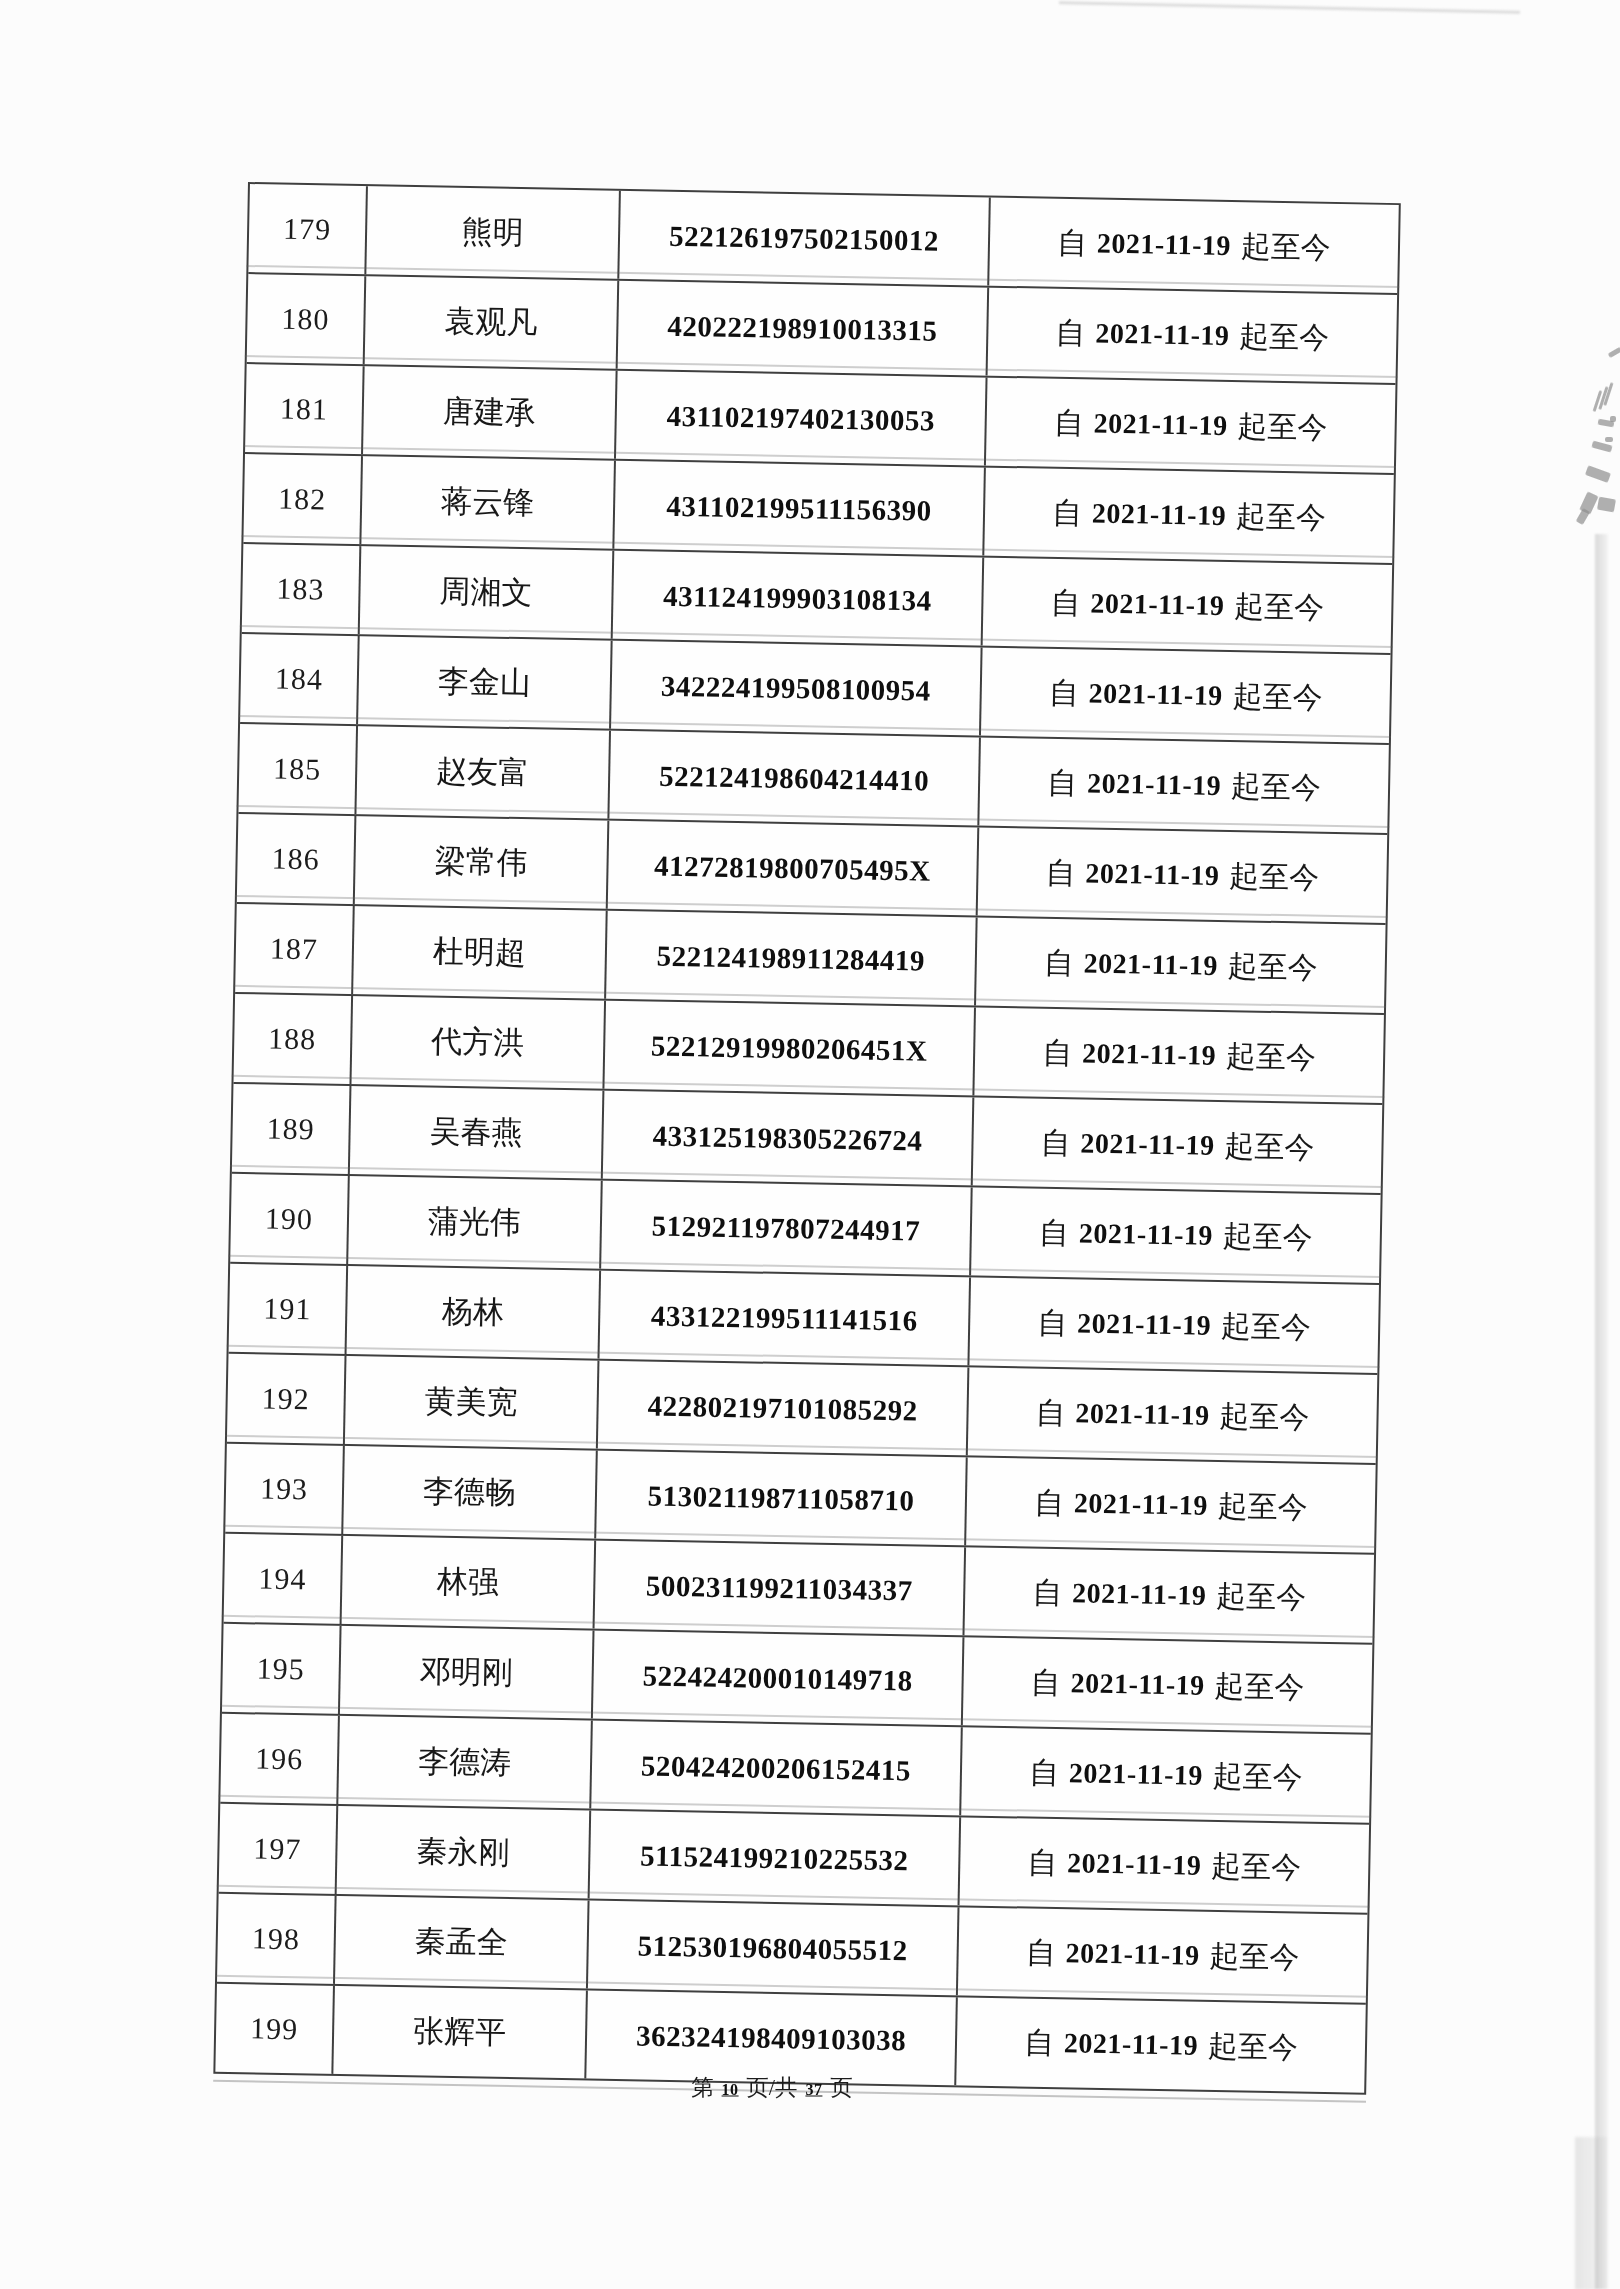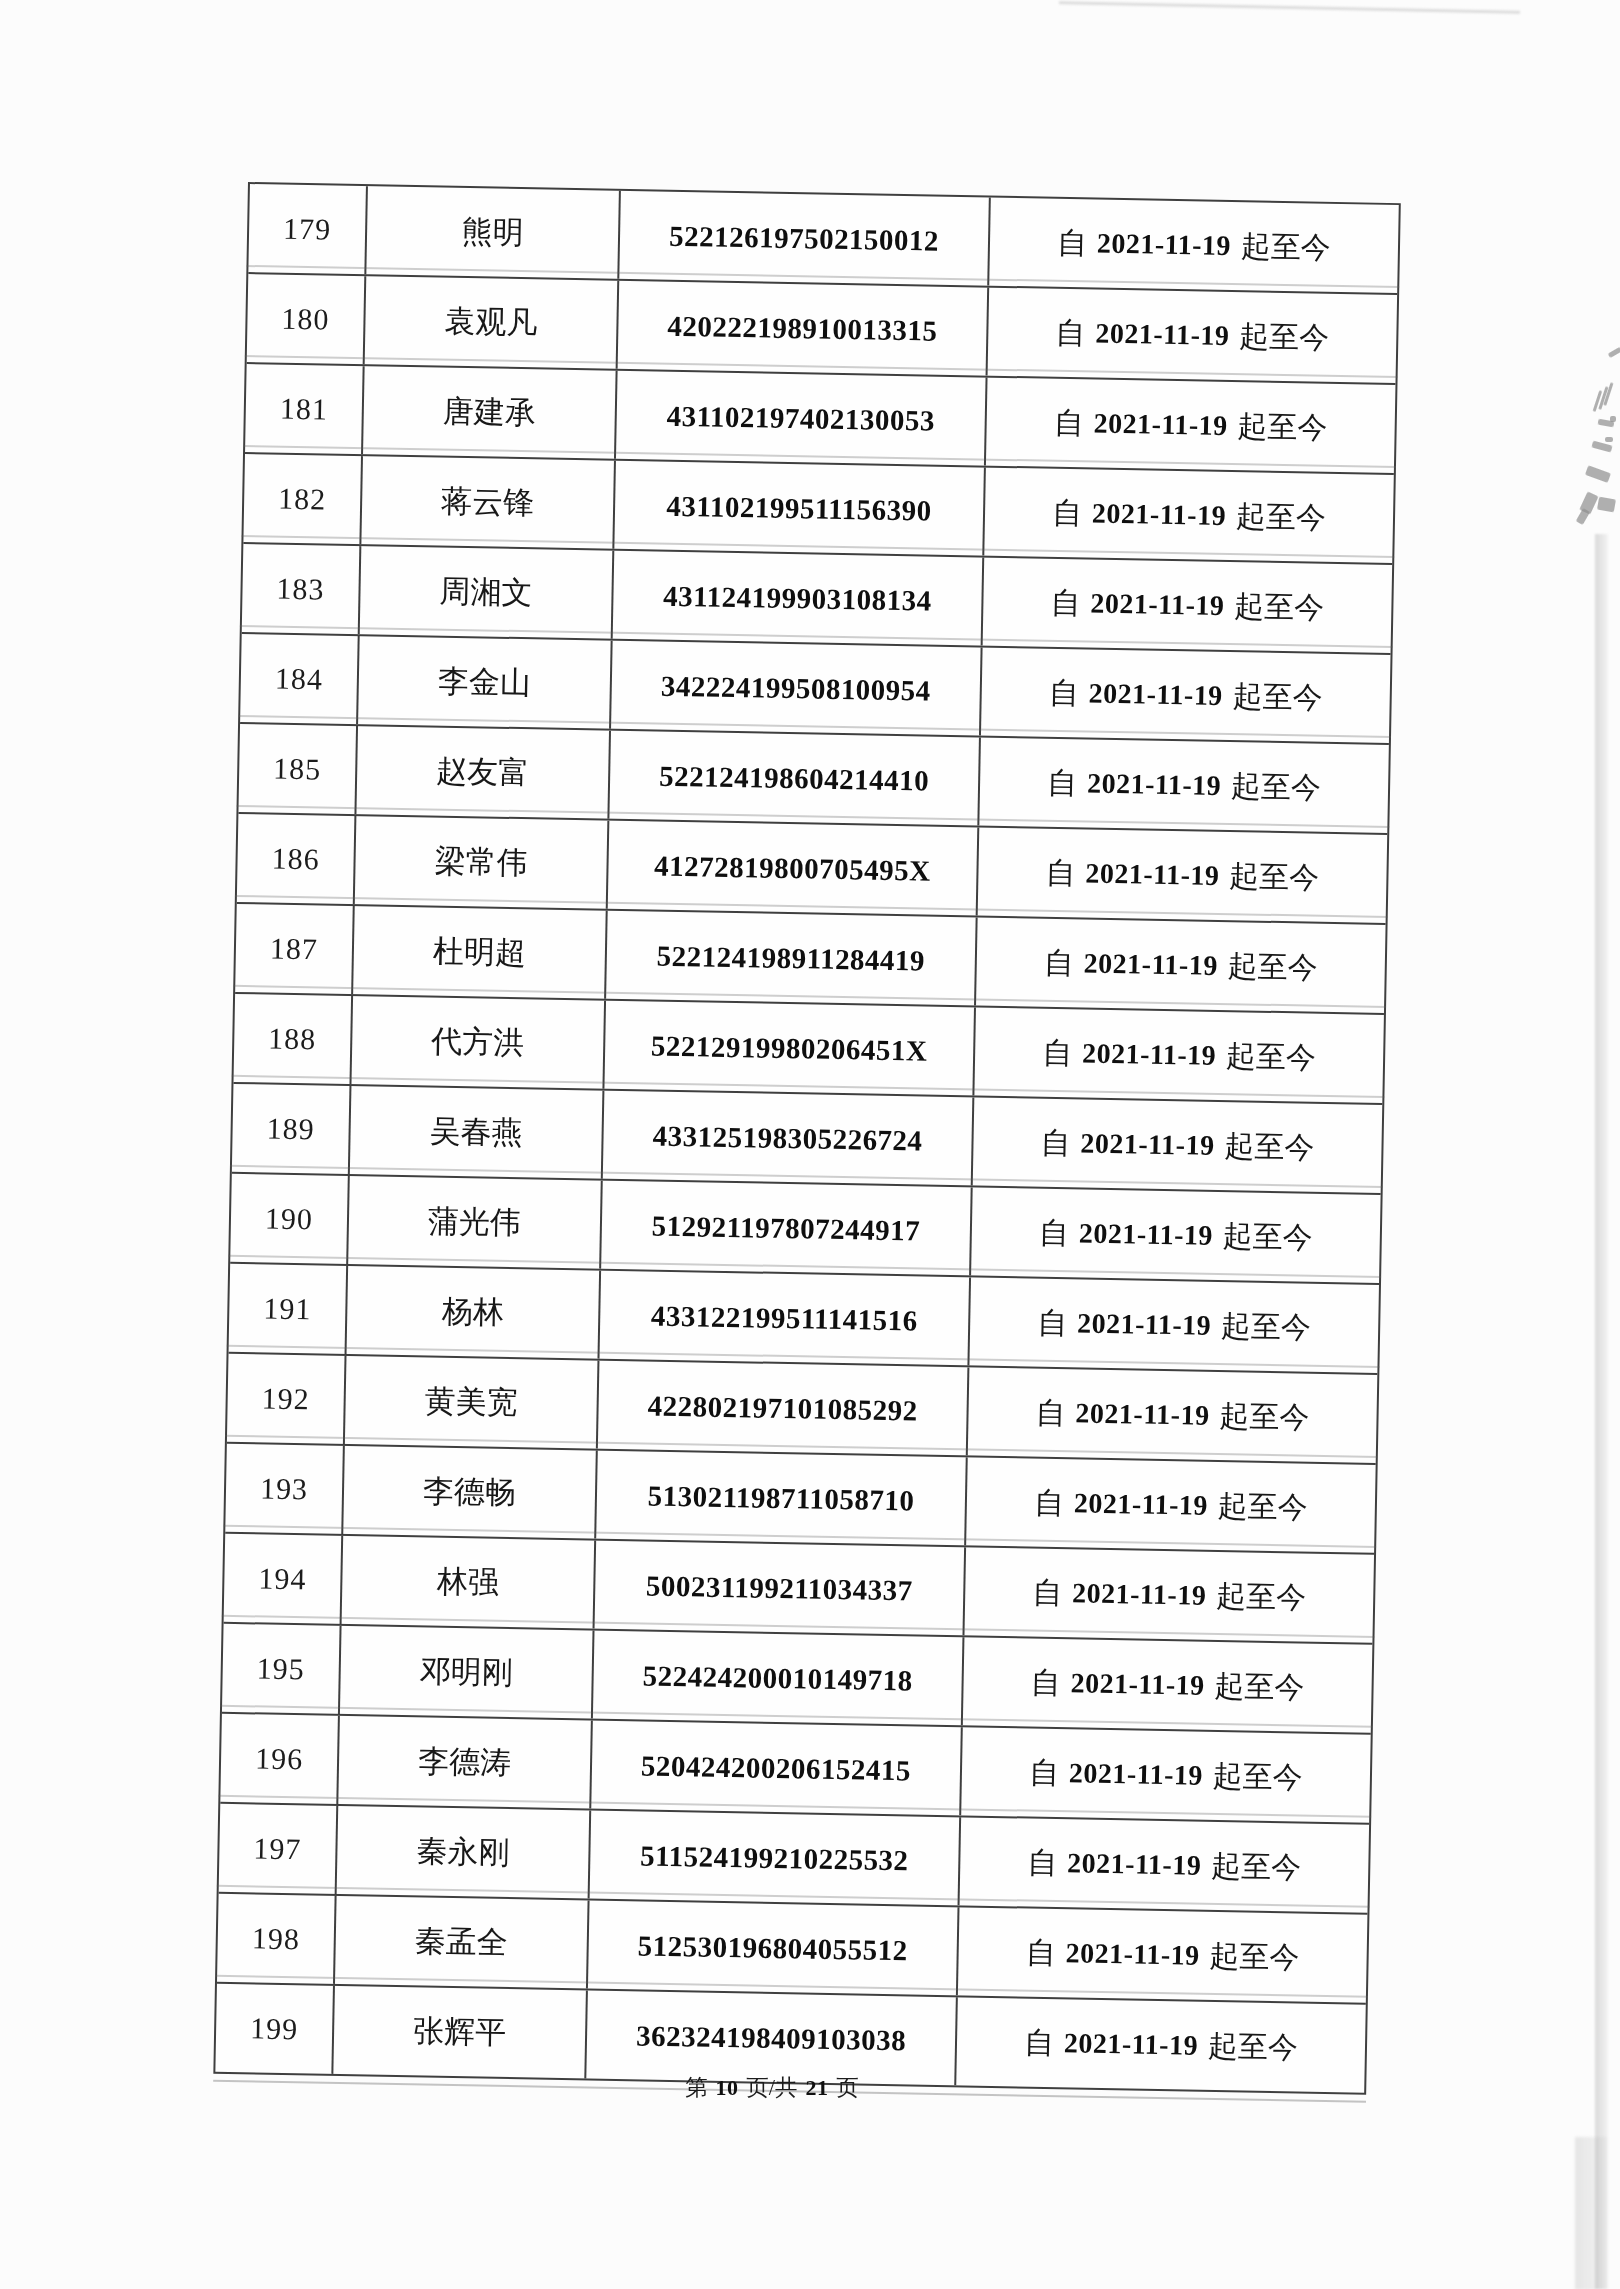--- a/index.html
+++ b/index.html
@@ -37,21 +37,21 @@
   .c-name {width:253px;border-right:2px solid #3f3f3f;font-size:31px;color:#181818;}
   .c-id   {width:370px;border-right:2px solid #3f3f3f;font-weight:700;font-size:29px;color:#0f0f0f;letter-spacing:0.5px;}
   .c-period{flex:1;font-size:30px;color:#181818;}
   .tok{margin:0 4.9px;}
   .num{font-weight:700;font-size:28px;color:#0f0f0f;letter-spacing:0.5px;}
   .footer{
     position:absolute;left:772px;top:2087px;transform:translate(-50%,-50%);
     white-space:nowrap;font-size:22.5px;color:#1c1c1c;
   }
   .footer .tok{margin:0 3.9px;}
-  .footer .num{font-size:22px;}
+  .footer .num{font-size:16px;text-decoration:underline;}
   
   .band{
     position:absolute;left:1595px;top:534px;width:12.7px;height:1755px;
     background:linear-gradient(to right,rgba(140,140,140,.30),rgba(170,170,170,.10));
     filter:blur(1.2px);
   }
   .band-bottom{
     position:absolute;left:1575px;top:2137px;width:32px;height:153px;
     background:linear-gradient(to right,rgba(150,150,150,.22),rgba(150,150,150,.08));
     filter:blur(1.5px);
@@ -305,21 +305,21 @@
       <div class="cell c-name">张辉平</div>
       <div class="cell c-id">362324198409103038</div>
       <div class="cell c-period">
           <span class="tok">自</span>
           <span class="tok num">2021-11-19</span>
           <span class="tok">起至今</span>
         </div>
     </div>
   </div>
 
-  <div class="footer"><span class="tok">第</span><span class="tok num">10</span><span class="tok">页/共</span><span class="tok num">21</span><span class="tok">页</span></div>
+  <div class="footer"><span class="tok">第</span><span class="tok num">10</span><span class="tok">页/共</span><span class="tok num">37</span><span class="tok">页</span></div>
 
   <div class="topline"></div>
   <div class="band"></div>
   <div class="band-bottom"></div>
   <div class="mark m1"></div>
   <div class="mark m2"></div>
   <div class="mark m3"></div>
   <div class="mark m4"></div>
   <div class="mark m5"></div>
   <div class="mark m6"></div>

